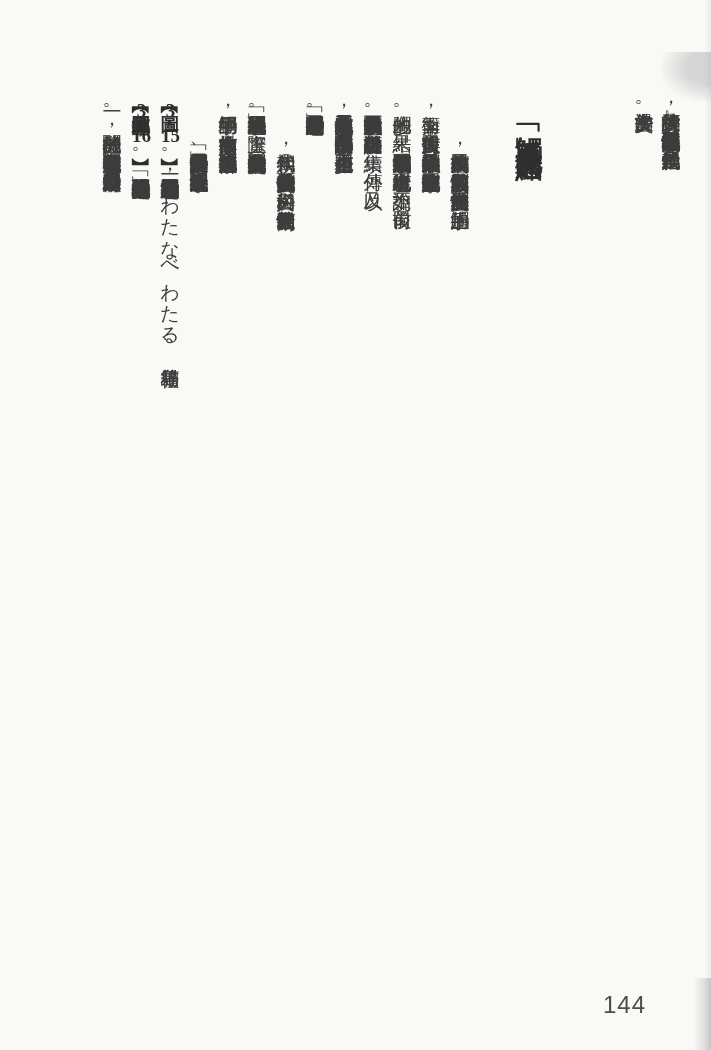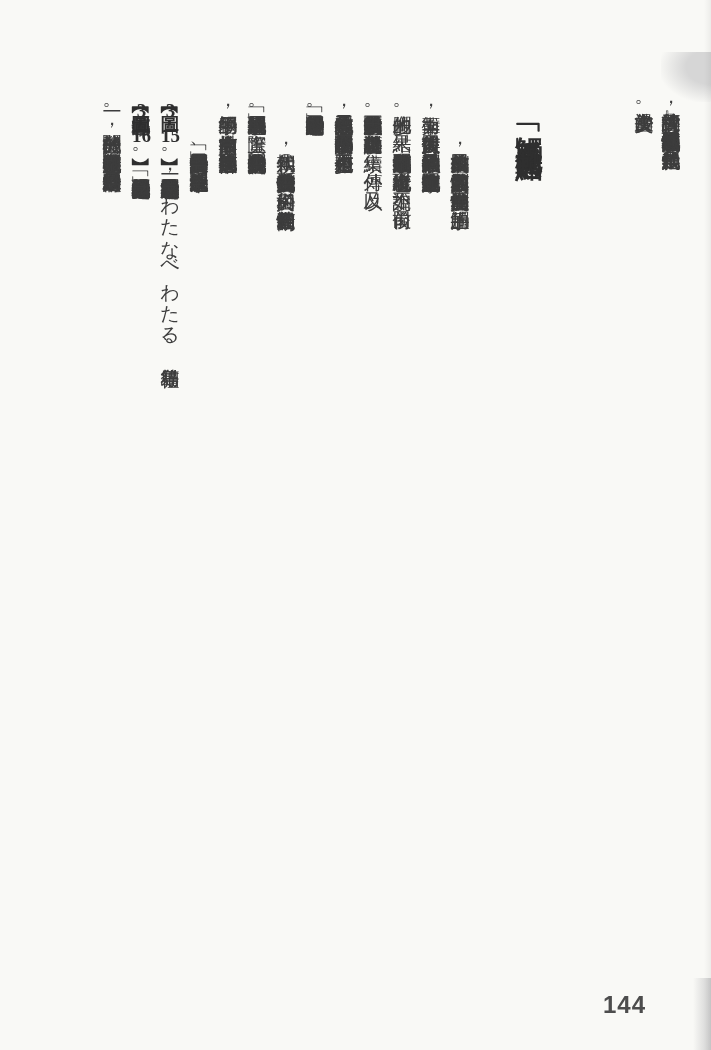--- a/index.html
+++ b/index.html
@@ -30,21 +30,21 @@
   }
   .vcol{height:846px;}
   .vcol.indent{text-indent:2em;}
   .tcy{text-combine-upright:all;}
   b{font-weight:bold;color:#2e2e2e;}
 
   
   #pagenum{
     position:absolute;left:603px;top:991px;
     font-family:"Liberation Sans","DejaVu Sans",sans-serif;
-    font-weight:bold;font-size:24px;letter-spacing:1px;
+    font-weight:normal;font-size:24px;letter-spacing:1px;
     color:#4d4d4d;
   }
 
   
   #shadow-tr{
     position:absolute;right:0;top:52px;width:50px;height:50px;
     background:radial-gradient(ellipse at 100% 30%, #d6d6d6 35%, rgba(214,214,214,0) 75%);
   }
   #shadow-br{
     position:absolute;right:0;bottom:0;width:18px;height:72px;

